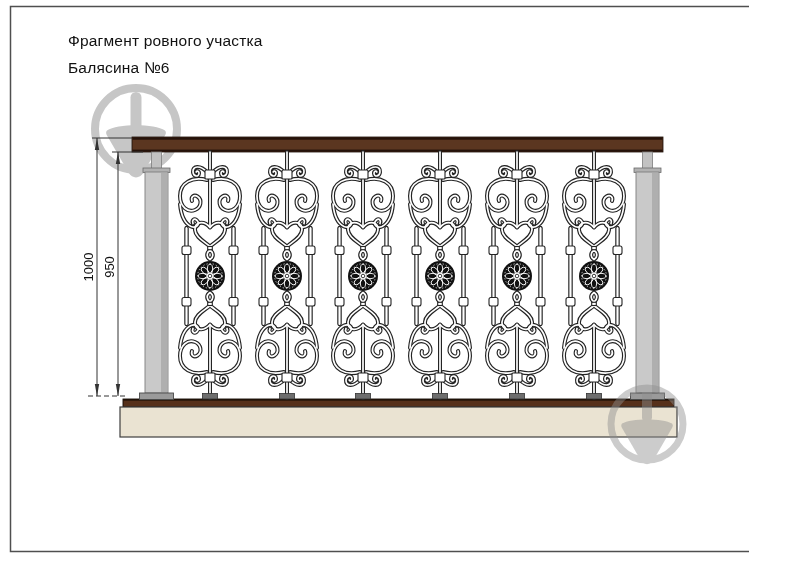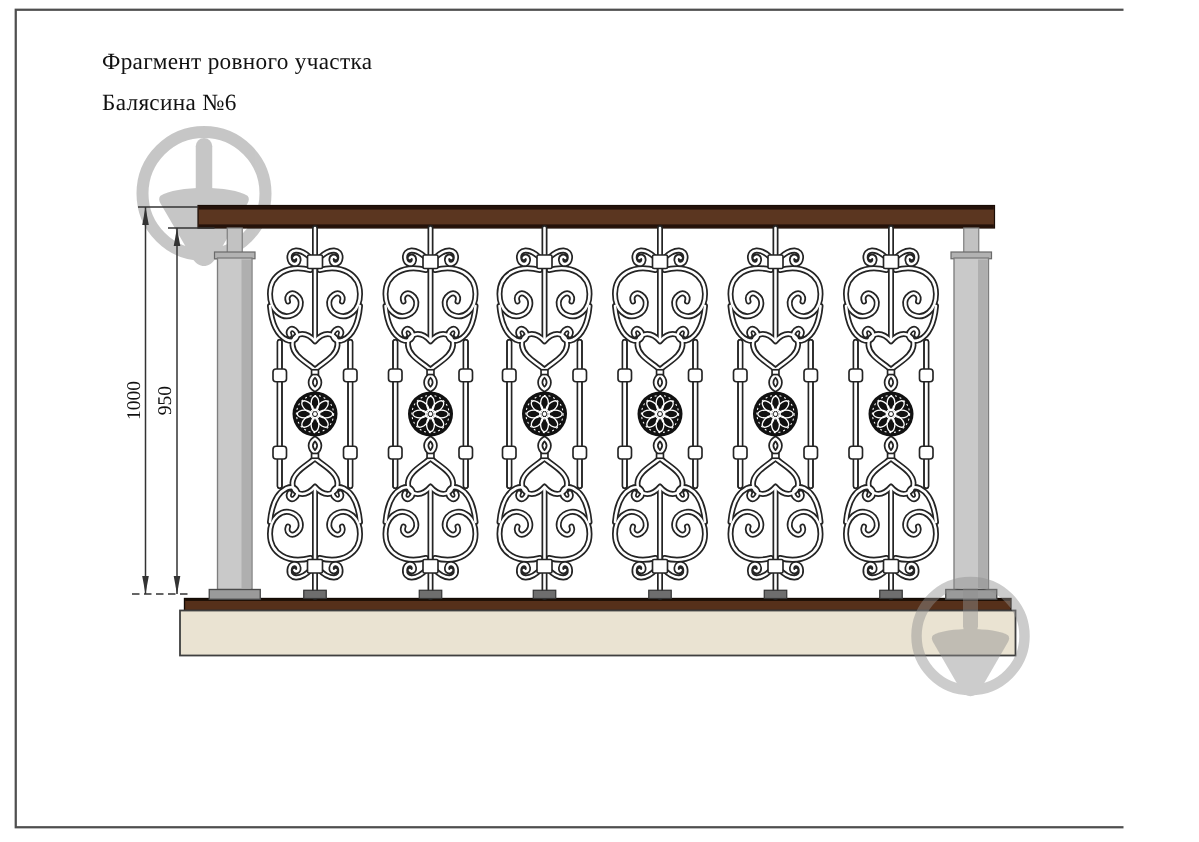--- a/index.html
+++ b/index.html
@@ -4,21 +4,21 @@
 <style>
   :root{
     --c-background:#ffffff; --c-frame-border:#4f4f4f; --c-text:#111111;
     --c-dimension-lines:#333333; --c-handrail:#5b3620; --c-handrail-edge:#24120a;
     --c-post:#c9c9c9; --c-post-shadow:#aaaaaa; --c-post-outline:#7e7e7e;
     --c-base-strip:#56301a; --c-plinth:#eae3d2; --c-plinth-outline:#3f3f3f;
     --c-iron:#242424; --c-iron-fill:#ffffff; --c-rosette:#111111; --c-watermark:#8f8f8f;
   }
   html,body{margin:0;padding:0;background:#fff;}
   #stage{position:relative;width:749px;height:561px;background:var(--c-background);
-         font-family:Liberation Serif, serif;overflow:hidden;text-align:right;}
+         font-family:Liberation Sans, sans-serif;overflow:hidden;text-align:right;}
   svg{position:absolute;left:0;top:0;}
   .title{font-size:15.5px;fill:var(--c-text);letter-spacing:.2px;}
   .dim-text{font-size:13px;fill:var(--c-text);text-anchor:middle;}
   .dim-line{stroke:var(--c-dimension-lines);stroke-width:1;fill:none;}
   .dim-dash{stroke:var(--c-dimension-lines);stroke-width:1;fill:none;stroke-dasharray:5 3;}
   .dim-arrow{fill:var(--c-dimension-lines);}
   .handrail-body{fill:var(--c-handrail);stroke:#1a0d06;stroke-width:.8;}
   .handrail-edge{fill:var(--c-handrail-edge);}
   .post-neck{fill:#c2c2c2;stroke:var(--c-post-outline);stroke-width:.8;}
   .post-collar{fill:#b2b2b2;stroke:#6a6a6a;stroke-width:.8;}

